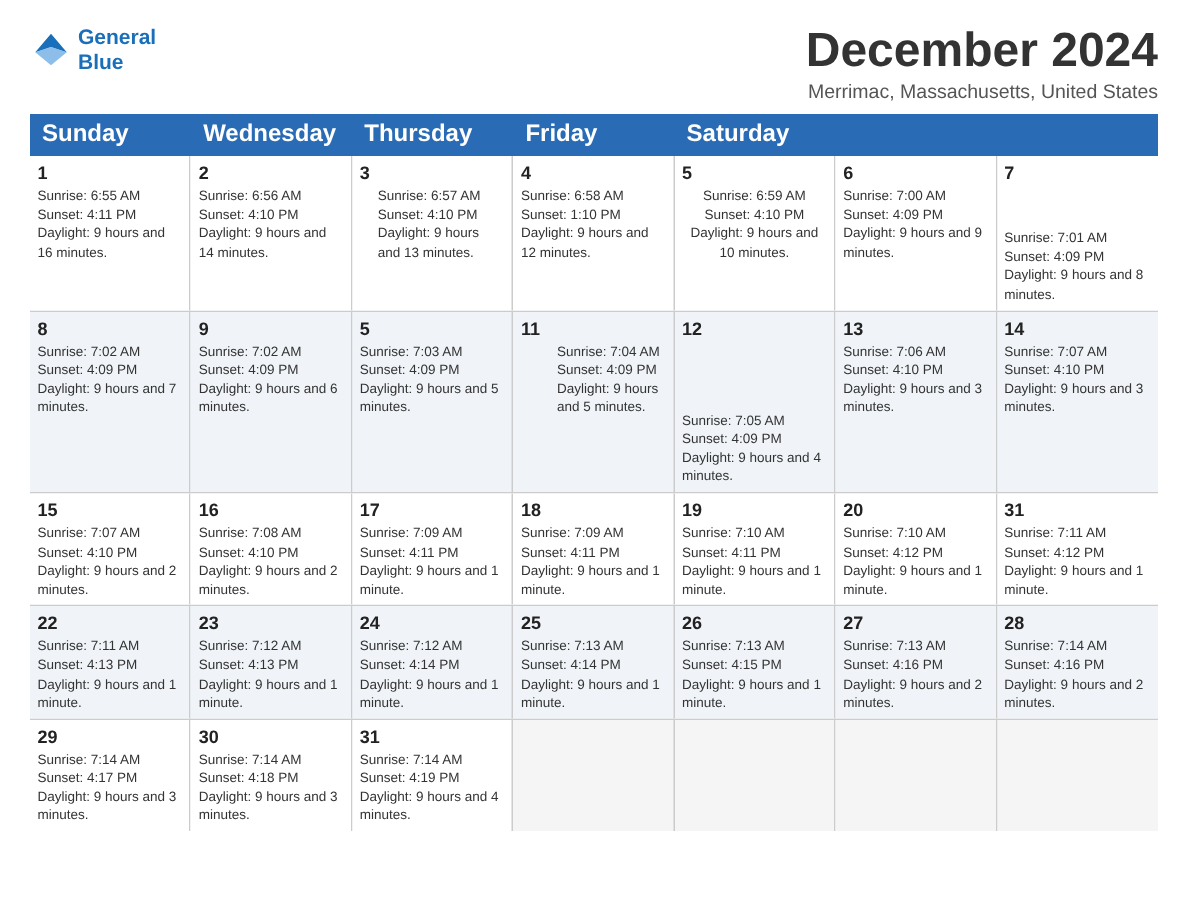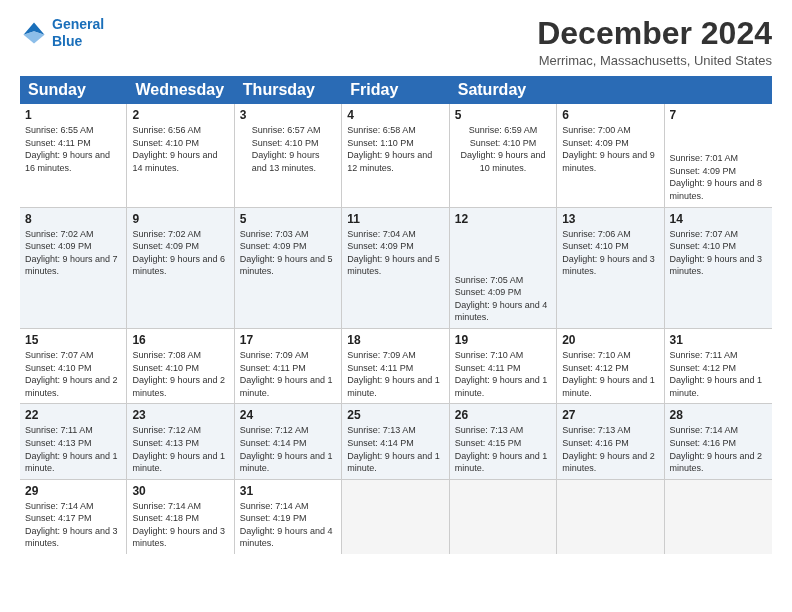--- a/index.html
+++ b/index.html
@@ -203,21 +203,21 @@
 Daylight: 9 hours and 6 minutes.</div>
           </div>
           <div class="cal-cell shaded">
             <span class="day-num">5</span>
             <div class="cell-text" style="white-space: pre-line;">Sunrise: 7:03 AM
 Sunset: 4:09 PM
 Daylight: 9 hours and 5 minutes.</div>
           </div>
           <div class="cal-cell shaded">
             <span class="day-num">11</span>
-            <div class="cell-text" style="white-space: pre-line;">Sunrise: 7:04 AM
+            <div class="cell-text" style="white-space: pre-line; margin-left: 24px;">Sunrise: 7:04 AM
 Sunset: 4:09 PM
 Daylight: 9 hours and 5 minutes.</div>
           </div>
           <div class="cal-cell shaded">
             <span class="day-num">12</span>
             <div class="cell-text" style="white-space: pre-line; margin-top: 48px;">Sunrise: 7:05 AM
 Sunset: 4:09 PM
 Daylight: 9 hours and 4 minutes.</div>
           </div>
           <div class="cal-cell shaded">

